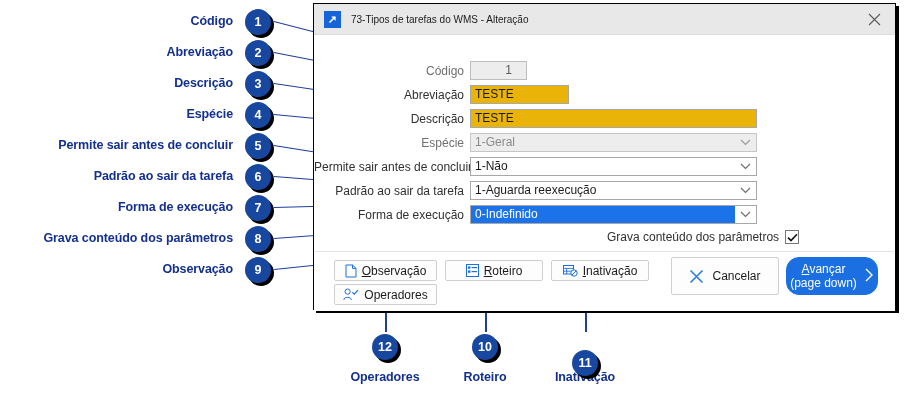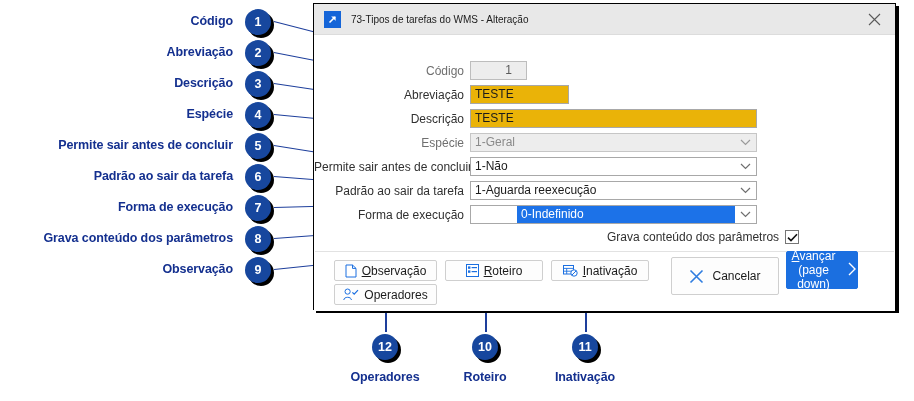--- a/index.html
+++ b/index.html
@@ -87,21 +87,21 @@
   .fin.dis{background:#ededed;border-color:#bdbdbd;color:#5a5a5a;text-align:right;padding-right:14px;}
   .fsel{
     box-sizing:border-box;height:19px;
     border:1px solid #a8a8a8;background:#ffffff;
     font-size:12px;color:#1b1b1b;
     padding:0 4px;line-height:17px;position:relative;
   }
   .fsel.dis{background:#ededed;border-color:#c6c6c6;color:#8a8a8a;}
   .fsel.sel-hl{padding:0;}
   .sel-val{display:block;height:17px;line-height:17px;padding:0 4px;}
-  .fsel.sel-hl .sel-val{background:#1c72e8;color:#ffffff;margin-right:21px;margin-left:46px;}
+  .fsel.sel-hl .sel-val{background:#1c72e8;color:#ffffff;margin-right:21px;}
   .chev{
     position:absolute;right:4px;top:0;height:17px;width:14px;
     display:flex;align-items:center;justify-content:center;color:#6f6f6f;
   }
   .chev svg{display:block;}
   
   .cbrow{position:absolute;display:flex;align-items:center;}
   .cbtext{font-size:12px;color:#303030;margin-right:6px;}
   .cbox{
     width:14px;height:14px;box-sizing:border-box;
@@ -159,21 +159,21 @@
 <div class="leader" style="left:274px;top:207px;width:122px;transform:rotate(-1.5deg);"></div>
 <div class="leader" style="left:274px;top:238px;width:325px;transform:rotate(-4.2deg);"></div>
 <div class="leader" style="left:274px;top:269px;width:75px;transform:rotate(-6deg);"></div>
 
 <div class="leader-v" style="left:385px;top:300px;height:32px;"></div>
 <div class="leader-v" style="left:485px;top:284px;height:48px;"></div>
 <div class="leader-v" style="left:585px;top:284px;height:48px;"></div>
 
 <div class="badge" style="left:372px;top:334px;">12</div>
 <div class="badge" style="left:472px;top:334px;">10</div>
-<div class="badge" style="left:572px;top:334px;">11</div>
+<div class="badge" style="left:572px;top:350px;">11</div>
 
 <div class="callout-label" style="left:330px;top:370px;width:110px;text-align:center;">Operadores</div>
 <div class="callout-label" style="left:430px;top:370px;width:110px;text-align:center;">Roteiro</div>
 <div class="callout-label" style="left:530px;top:370px;width:110px;text-align:center;">Inativação</div>
 
 <div id="dialog">
 
   <div class="titlebar">
     <div class="title-icon">
       <svg width="13" height="13" viewBox="0 0 13 13">
@@ -313,21 +313,21 @@
 
     <div class="btn" style="left:357px;top:222px;width:108px;height:38px;gap:8px;">
       <span class="bi">
         <svg width="15" height="15" viewBox="0 0 15 15">
             <path d="M1.5 1.5 L13.5 13.5 M13.5 1.5 L1.5 13.5" stroke="#2f7de0" stroke-width="1.6" fill="none"></path>
           </svg>
       </span>
       <span>Cancelar</span>
     </div>
 
-    <div class="btn-primary" style="left:472px;top:216px;width:72px;height:38px;">
+    <div class="btn-primary" style="left:472px;top:222px;width:92px;height:38px;border-radius:13px;">
       <span class="bp-txt">
         <span><span class="u">A</span><span>vançar</span></span><br>
         <span>(page down)</span>
       </span>
       <span class="bi">
         <svg width="10" height="16" viewBox="0 0 10 16">
             <path d="M2 2 L8 8 L2 14" stroke="#ffffff" stroke-width="1.4" fill="none"></path>
           </svg>
       </span>
     </div>

